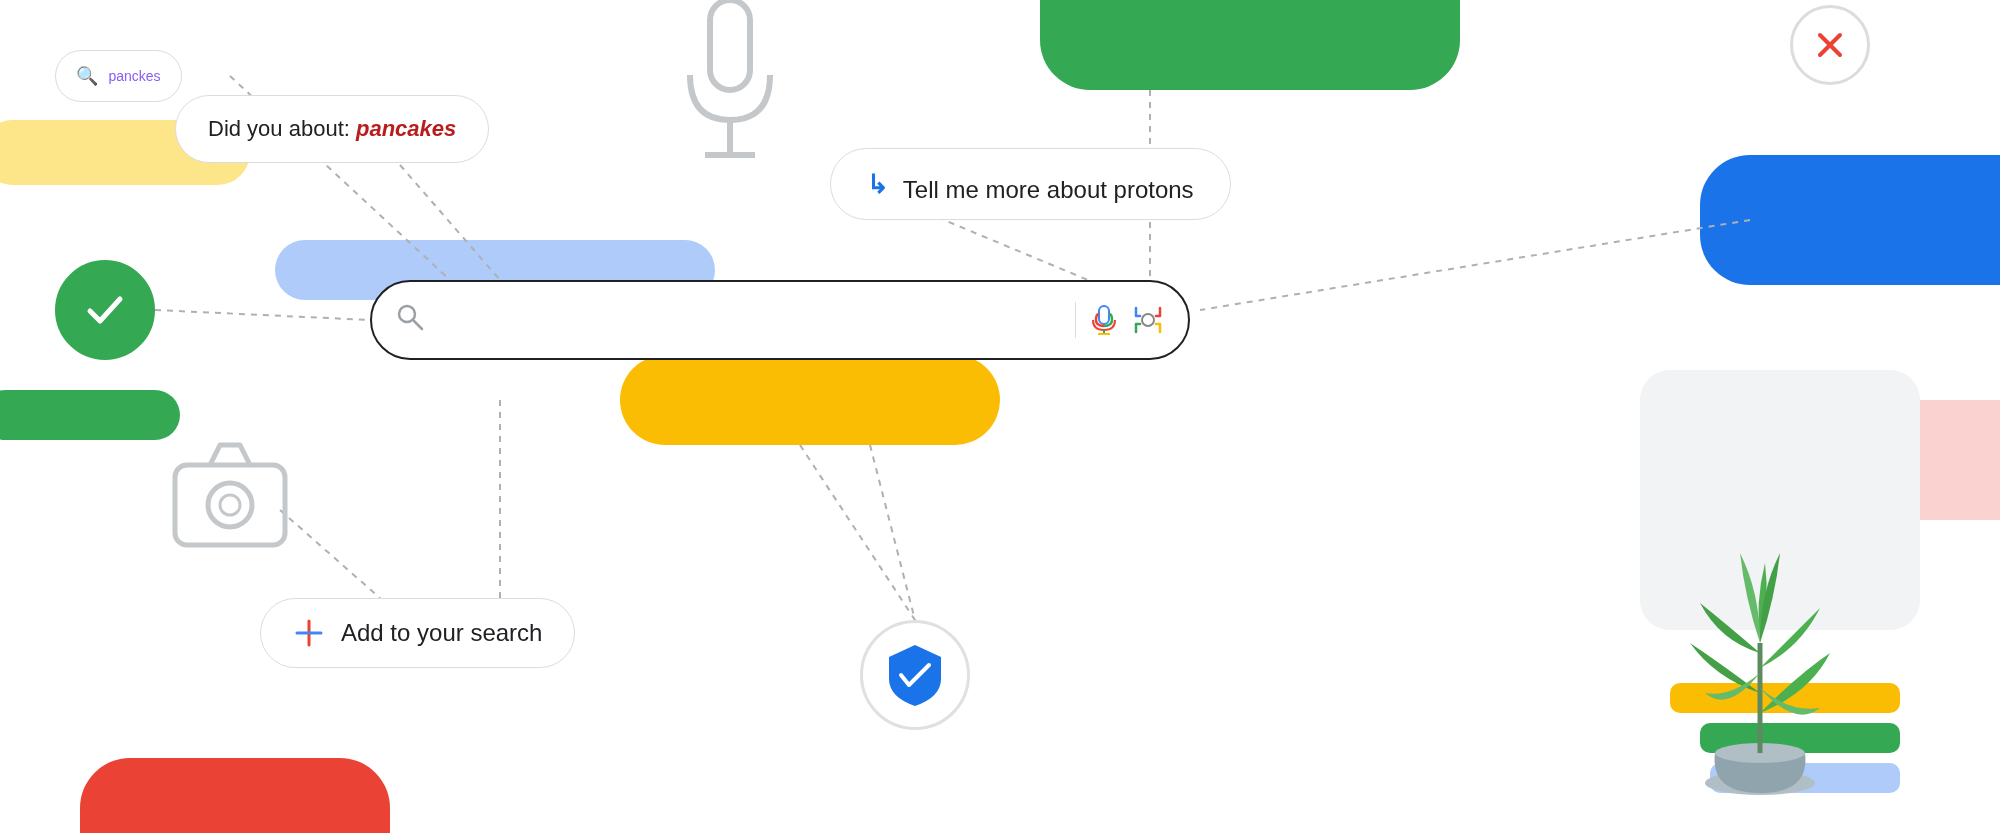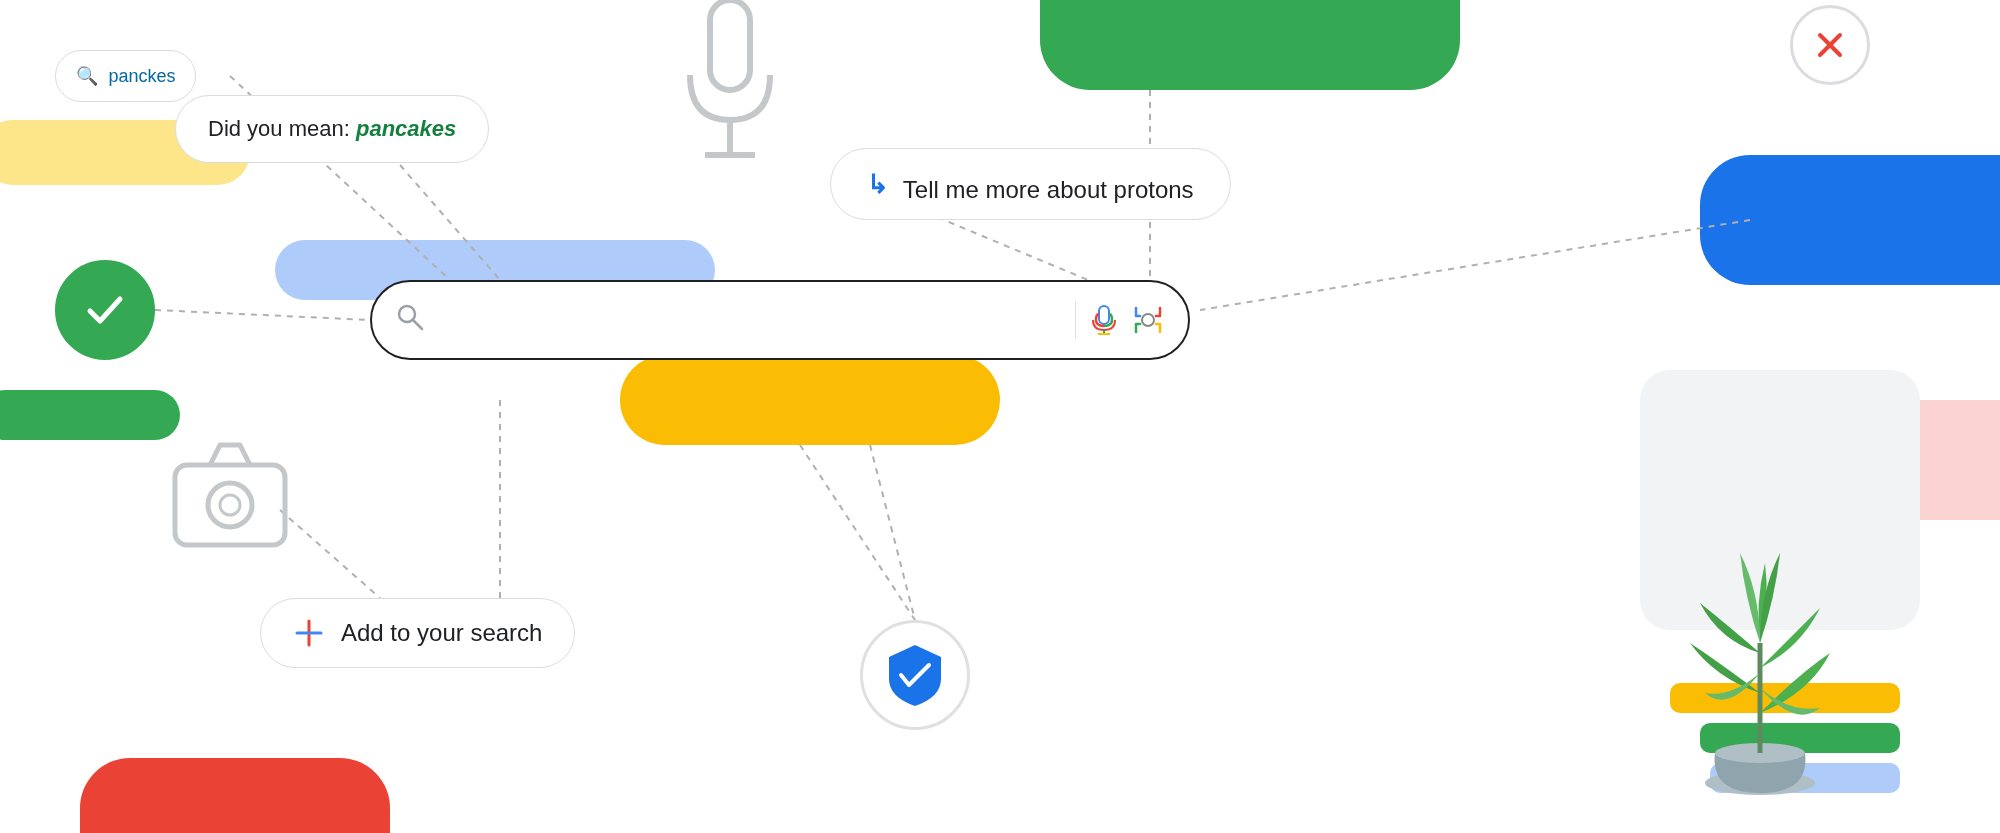--- a/index.html
+++ b/index.html
@@ -118,28 +118,28 @@
       font-weight: 400;
     }
 
     .text-correction {
       font-size: 22px;
       color: #202124;
       font-weight: 500;
     }
 
     .text-blue-italic {
-      color: #15803d;
+      color: #b91c1c;
       font-style: italic;
       font-weight: 700;
     }
 
     .text-small {
-      font-size: 18px;
-      color: #0369a1;
+      font-size: 14px;
+      color: #8b5cf6;
     }
 
     .text-more {
       font-size: 24px;
       color: #202124;
       font-weight: 400;
       margin-top: 12px;
     }
 
     
@@ -424,21 +424,21 @@
   <line x1="280" y1="510" x2="380" y2="598" stroke="#b0b0b0" stroke-width="2" stroke-dasharray="6,6"></line>
 </svg>
 
 <div class="pill-card pill-card-search">
   <span class="search-small-icon">🔍</span>
   <span class="text-small">panckes</span>
 </div>
 
 <div class="pill-card pill-card-correction">
   <span class="text-correction">
-    <span>Did you mean: </span><span class="text-blue-italic">pancakes</span>
+    <span>Did you about: </span><span class="text-blue-italic">pancakes</span>
   </span>
 </div>
 
 <div class="pill-card pill-card-more">
   <span class="arrow-icon">↳</span>
   <span class="text-more">Tell me more about protons</span>
 </div>
 
 <div class="search-bar">
   <span class="search-icon-main">

